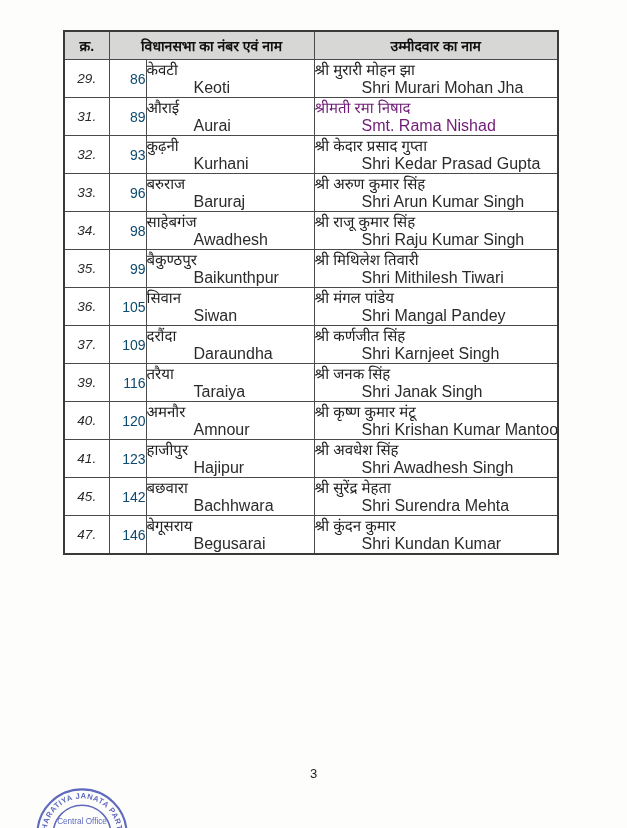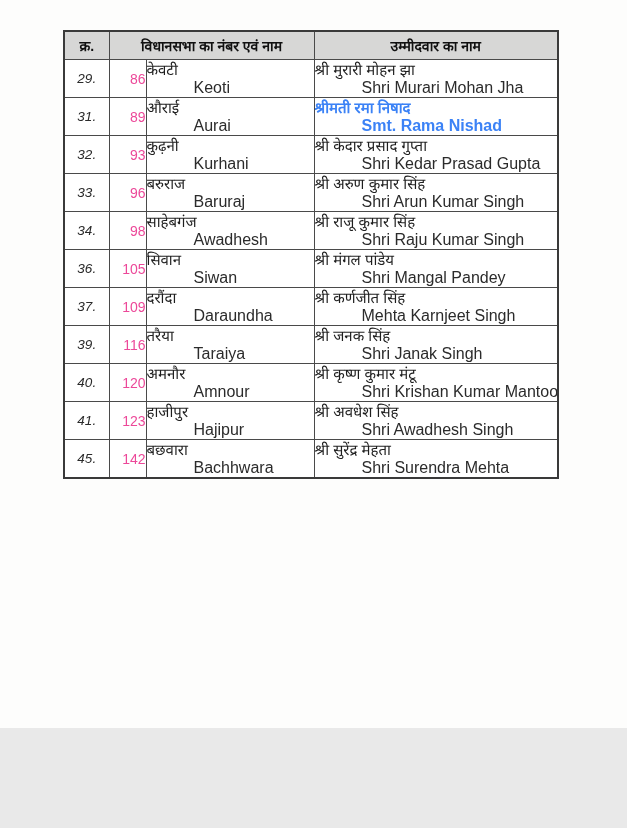--- a/index.html
+++ b/index.html
@@ -1,18 +1,18 @@
 <!DOCTYPE html>
 <html><head>
 <meta charset="utf-8">
 <style>
   html,body{margin:0;padding:0;background:#e9e9e9;}
   .page{
     position:relative;
-    width:627px;height:728px;
+    width:627px;height:828px;
     background:#fdfdfc;
     overflow:hidden;
     font-family:"Liberation Sans","DejaVu Sans",sans-serif;
     color:#222;
     margin:0 auto;
     box-shadow:0 0 6px rgba(0,0,0,.2);
   }
   table.cand{
     position:absolute;left:63px;top:30px;
     width:494px;
@@ -33,26 +33,26 @@
   th{
     height:27px;
     background:#d7d7d6;
     font-size:14px;
     font-weight:bold;
     color:#111;
     text-align:center;
   }
   td{height:37px;background:#fff;}
   td.serial{text-align:center;font-size:13.5px;color:#2a2a2a;font-style:italic;}
-  td.num{text-align:right;padding-right:6px;font-size:14px;color:#ec4899;}
+  td.num{text-align:right;padding-right:6px;font-size:14px;color:#0c4a6e;}
   td.name,td.cand-cell{padding-left:7px;padding-top:1px;}
   .hi{font-size:15px;line-height:18px;color:#1e1e1e;white-space:nowrap;}
   .en{font-size:16px;line-height:17px;color:#2b2b2b;white-space:nowrap;padding-left:47px;}
   tr.bold-row .cand-cell .hi,
-  tr.bold-row .cand-cell .en{font-weight:bold;color:#3b82f6;}
+  tr.bold-row .cand-cell .en{font-weight:normal;color:#701a75;}
   .page-number{
     position:absolute;left:0;top:766px;width:627px;
     text-align:center;font-size:13px;color:#222;
   }
   .stamp{
     position:absolute;left:34px;top:786px;
     width:96px;height:96px;
     opacity:.82;
   }
   .stamp text{fill:#3d4ab0;font-family:"Liberation Sans","DejaVu Sans",sans-serif;}
@@ -132,41 +132,53 @@
     <td class="name">
       <div class="hi">साहेबगंज</div>
       <div class="en">Awadhesh</div>
     </td>
     <td class="cand-cell">
       <div class="hi">श्री राजू कुमार सिंह</div>
       <div class="en">Shri Raju Kumar Singh</div>
     </td>
   </tr>
         <tr>
+    <td class="serial"><span>35.</span></td>
+    <td class="num"><span>99</span></td>
+    <td class="name">
+      <div class="hi">बैकुण्ठपुर</div>
+      <div class="en">Baikunthpur</div>
+    </td>
+    <td class="cand-cell">
+      <div class="hi">श्री मिथिलेश तिवारी</div>
+      <div class="en">Shri Mithilesh Tiwari</div>
+    </td>
+  </tr>
+        <tr>
     <td class="serial"><span>36.</span></td>
     <td class="num"><span>105</span></td>
     <td class="name">
       <div class="hi">सिवान</div>
       <div class="en">Siwan</div>
     </td>
     <td class="cand-cell">
       <div class="hi">श्री मंगल पांडेय</div>
       <div class="en">Shri Mangal Pandey</div>
     </td>
   </tr>
         <tr>
     <td class="serial"><span>37.</span></td>
     <td class="num"><span>109</span></td>
     <td class="name">
       <div class="hi">दरौंदा</div>
       <div class="en">Daraundha</div>
     </td>
     <td class="cand-cell">
       <div class="hi">श्री कर्णजीत सिंह</div>
-      <div class="en">Mehta Karnjeet Singh</div>
+      <div class="en">Shri Karnjeet Singh</div>
     </td>
   </tr>
         <tr>
     <td class="serial"><span>39.</span></td>
     <td class="num"><span>116</span></td>
     <td class="name">
       <div class="hi">तरैया</div>
       <div class="en">Taraiya</div>
     </td>
     <td class="cand-cell">
@@ -201,20 +213,32 @@
         <tr>
     <td class="serial"><span>45.</span></td>
     <td class="num"><span>142</span></td>
     <td class="name">
       <div class="hi">बछवारा</div>
       <div class="en">Bachhwara</div>
     </td>
     <td class="cand-cell">
       <div class="hi">श्री सुरेंद्र मेहता</div>
       <div class="en">Shri Surendra Mehta</div>
+    </td>
+  </tr>
+        <tr>
+    <td class="serial"><span>47.</span></td>
+    <td class="num"><span>146</span></td>
+    <td class="name">
+      <div class="hi">बेगूसराय</div>
+      <div class="en">Begusarai</div>
+    </td>
+    <td class="cand-cell">
+      <div class="hi">श्री कुंदन कुमार</div>
+      <div class="en">Shri Kundan Kumar</div>
     </td>
   </tr>
       </tbody>
   </table>
 
   <div class="page-number">3</div>
 
   <svg class="stamp" viewBox="0 0 100 100" aria-hidden="true">
     <circle cx="50" cy="50" r="46.5" stroke-width="2.2"></circle>
     <circle cx="50" cy="50" r="30" stroke-width="1.6"></circle>

